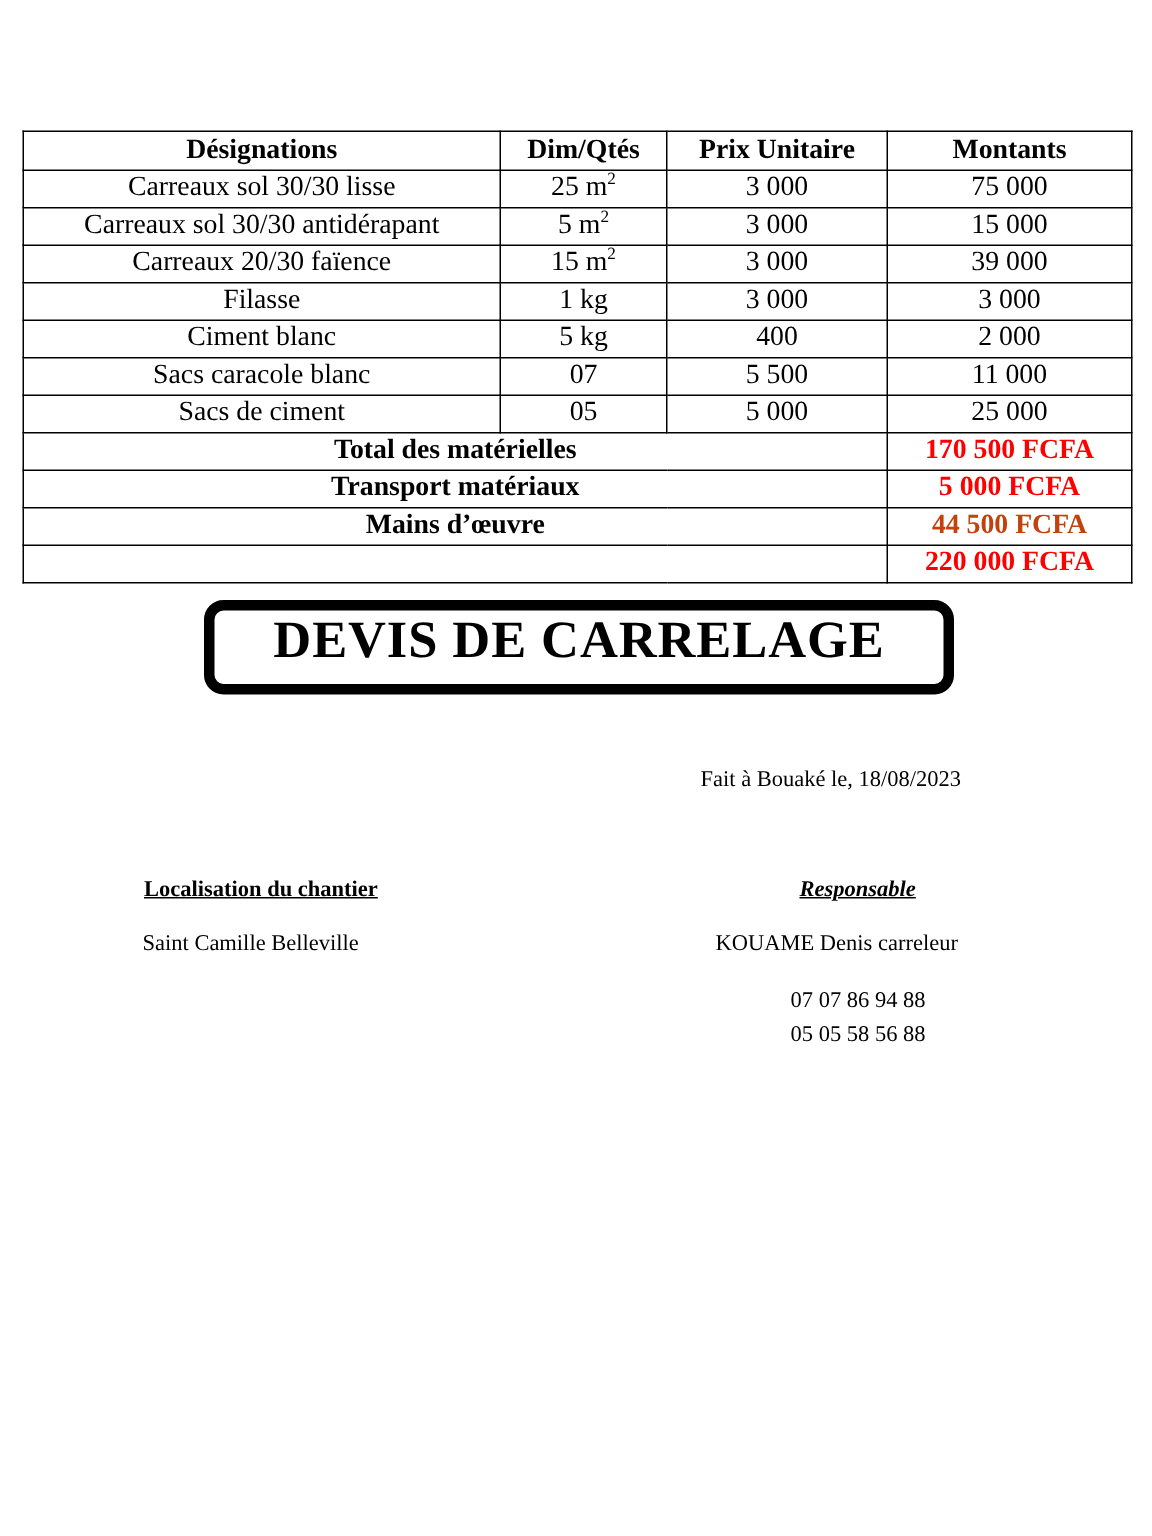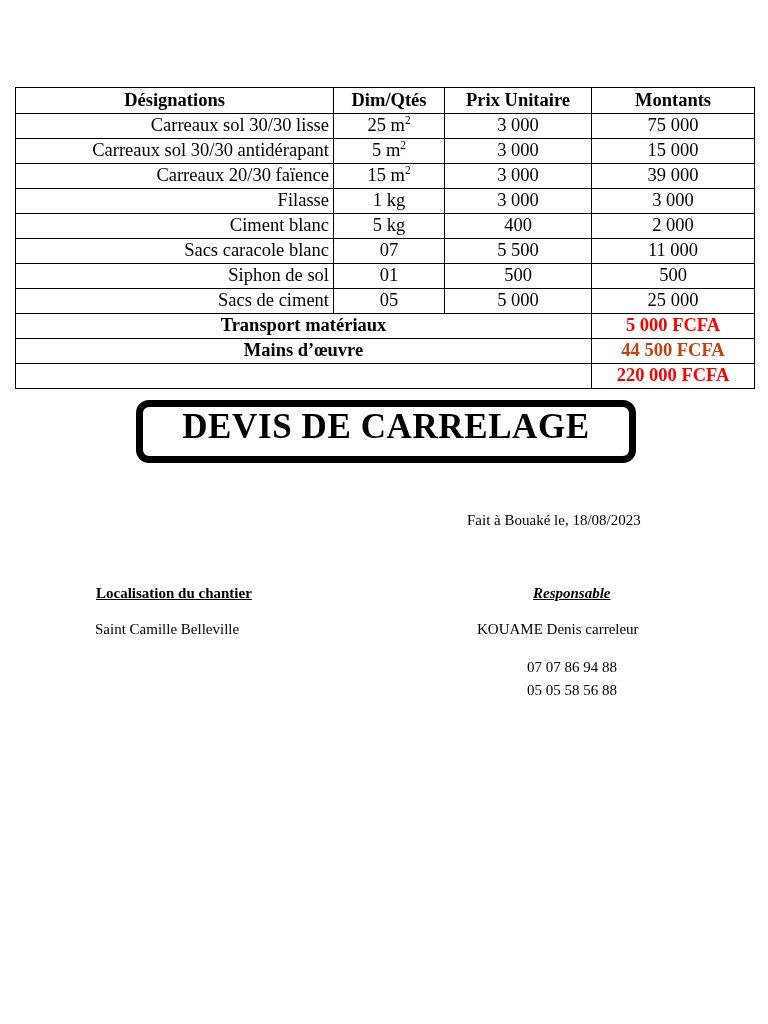--- a/index.html
+++ b/index.html
@@ -37,21 +37,21 @@
     vertical-align: middle;
     background: #ffffff;
   }
   table.quote thead th {
     text-align: center;
     font-weight: bold;
     font-size: 18.5px;
     height: 23px;
   }
   td.desig {
-    text-align: right;
+    text-align: center;
     height: 22px;
   }
   td.num {
     text-align: center;
     height: 22px;
   }
   td.sum-label {
     text-align: center;
     font-weight: bold;
     height: 22px;
@@ -165,30 +165,28 @@
           <td class="num">400</td>
           <td class="num">2 000</td>
         </tr>
         <tr>
           <td class="desig">Sacs caracole blanc</td>
           <td class="num">07</td>
           <td class="num">5 500</td>
           <td class="num">11 000</td>
         </tr>
         <tr>
-          <td class="desig">Siphon de sol</td>
-          <td class="num">01</td>
-          <td class="num">500</td>
-          <td class="num">500</td>
-        </tr>
-        <tr>
           <td class="desig">Sacs de ciment</td>
           <td class="num">05</td>
           <td class="num">5 000</td>
           <td class="num">25 000</td>
+        </tr>
+        <tr>
+          <td class="sum-label" colspan="3">Total des matérielles</td>
+          <td class="sum-value" style="color: rgb(255, 0, 0);">170 500 FCFA</td>
         </tr>
         <tr>
           <td class="sum-label" colspan="3">Transport matériaux</td>
           <td class="sum-value" style="color: rgb(255, 0, 0);">5 000 FCFA</td>
         </tr>
         <tr>
           <td class="sum-label" colspan="3">Mains d’œuvre</td>
           <td class="sum-value" style="color: #c2410c;">44 500 FCFA</td>
         </tr>
         <tr>

